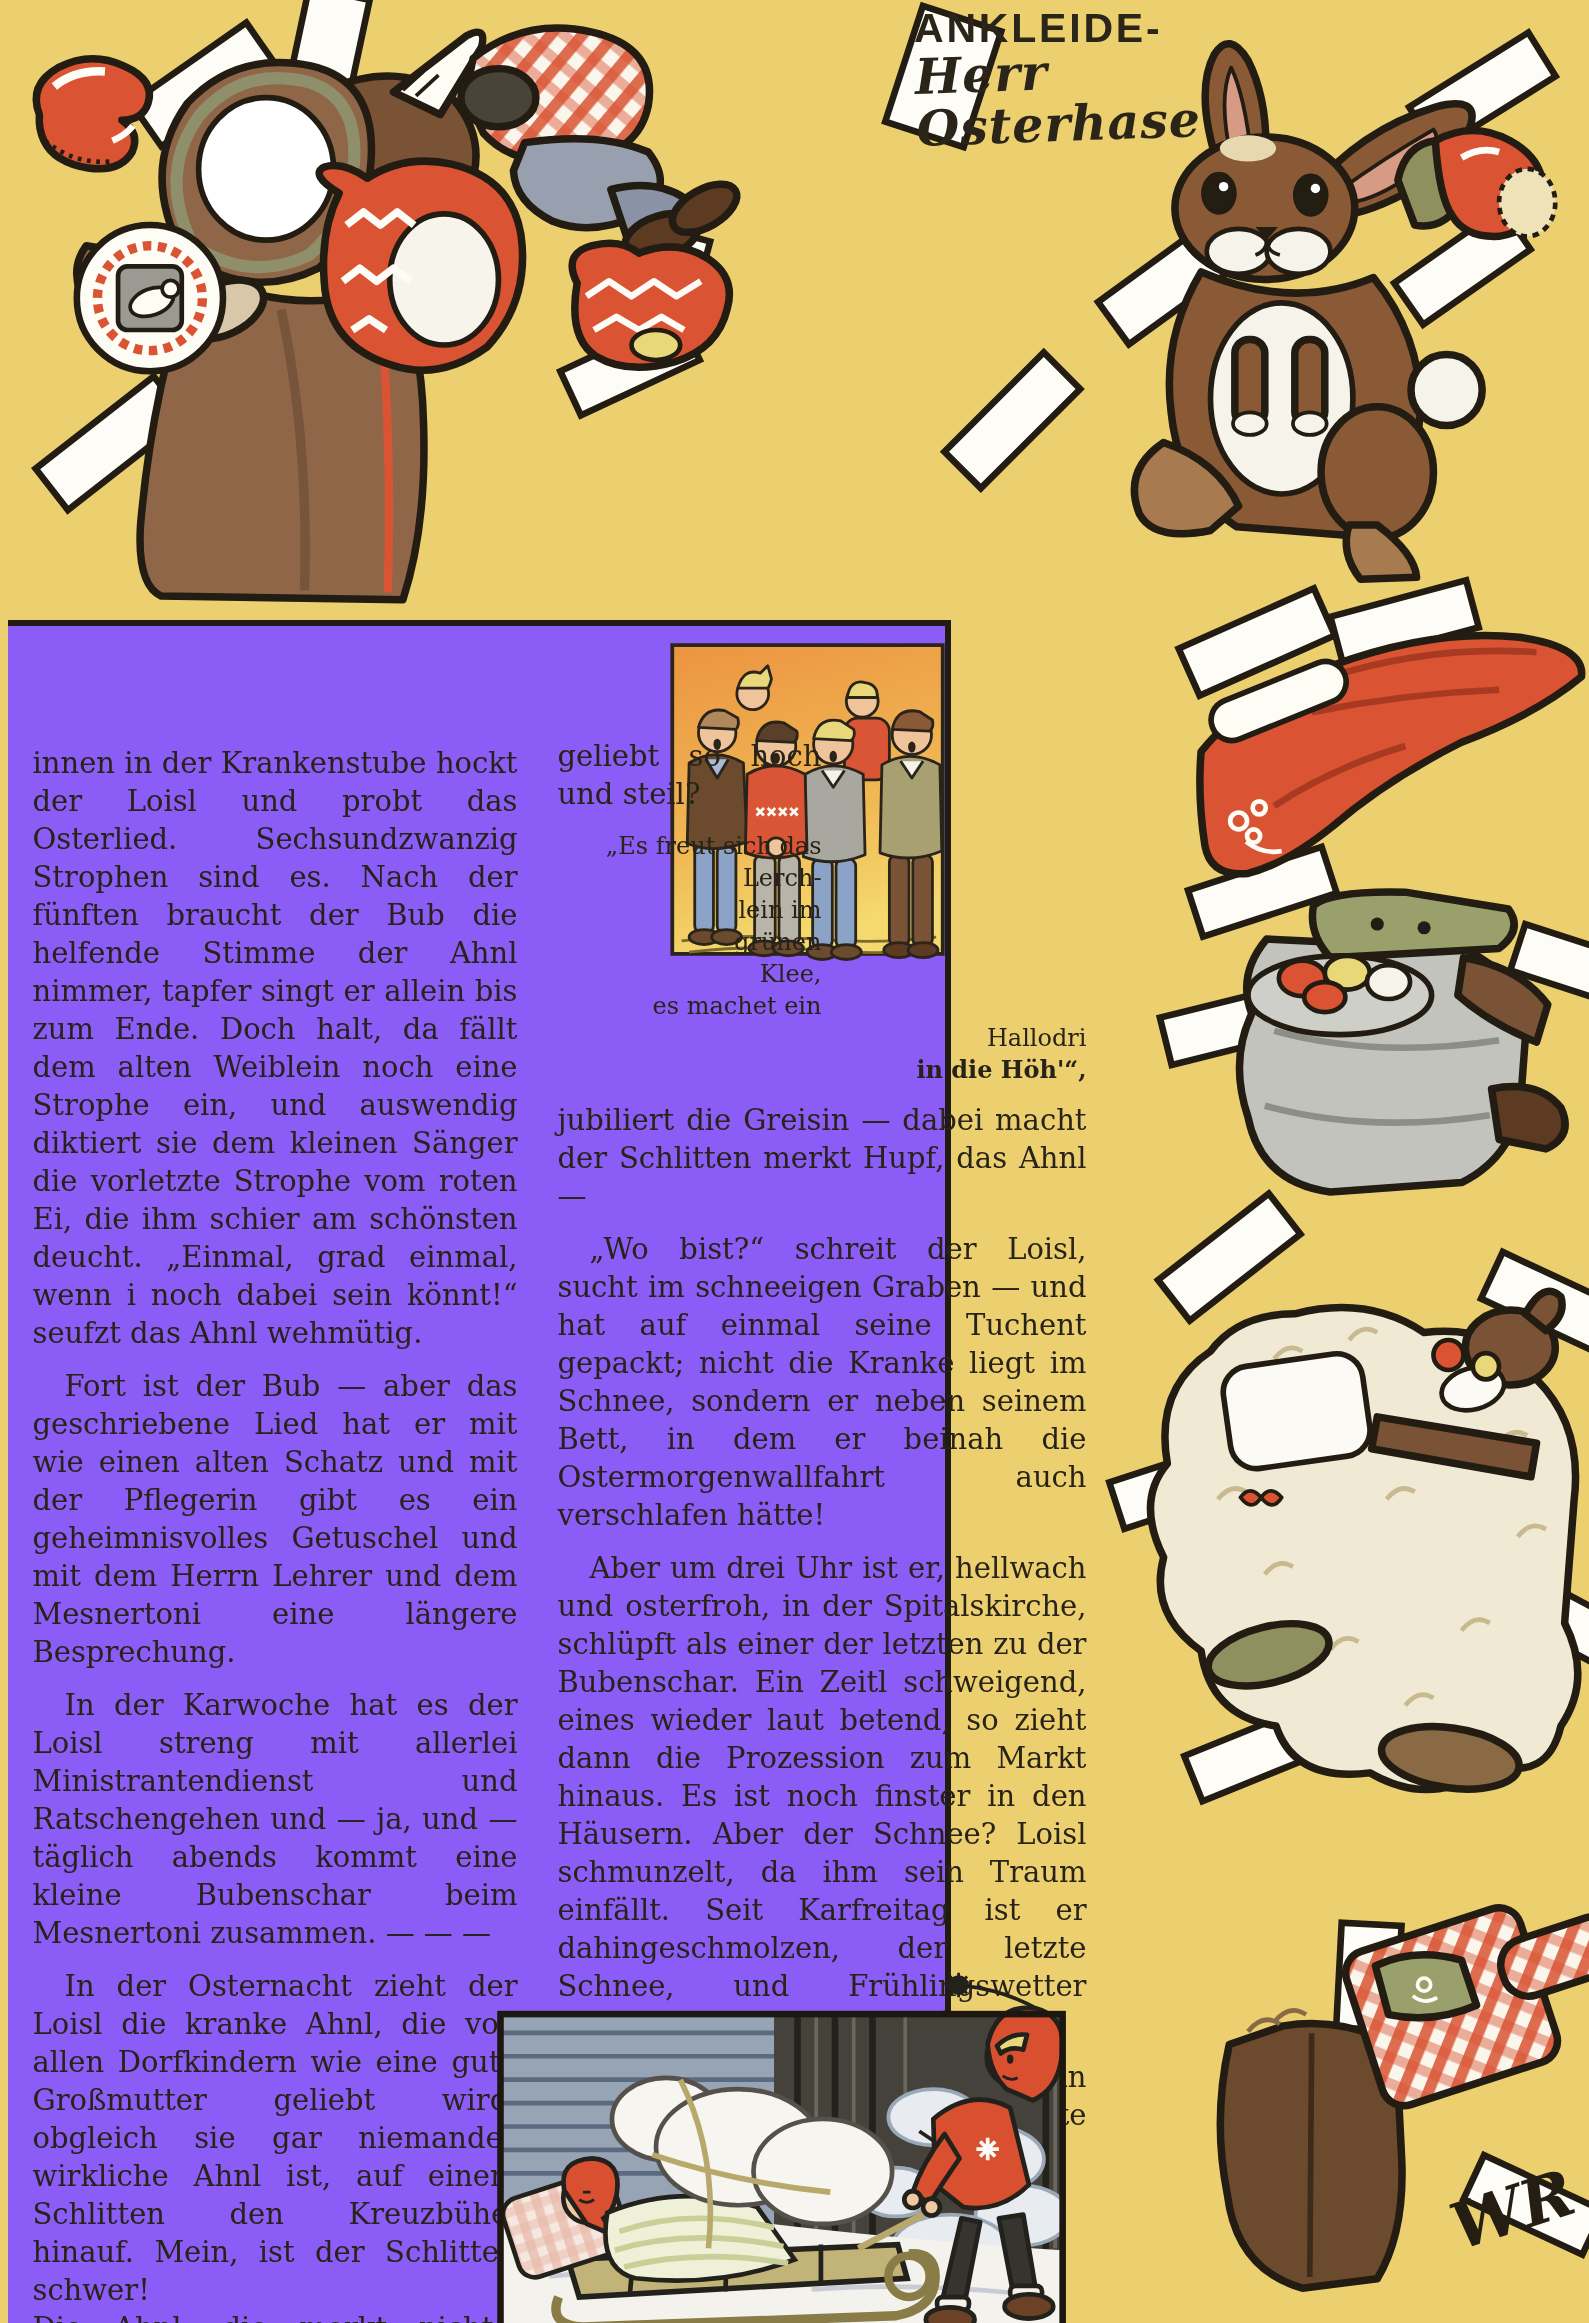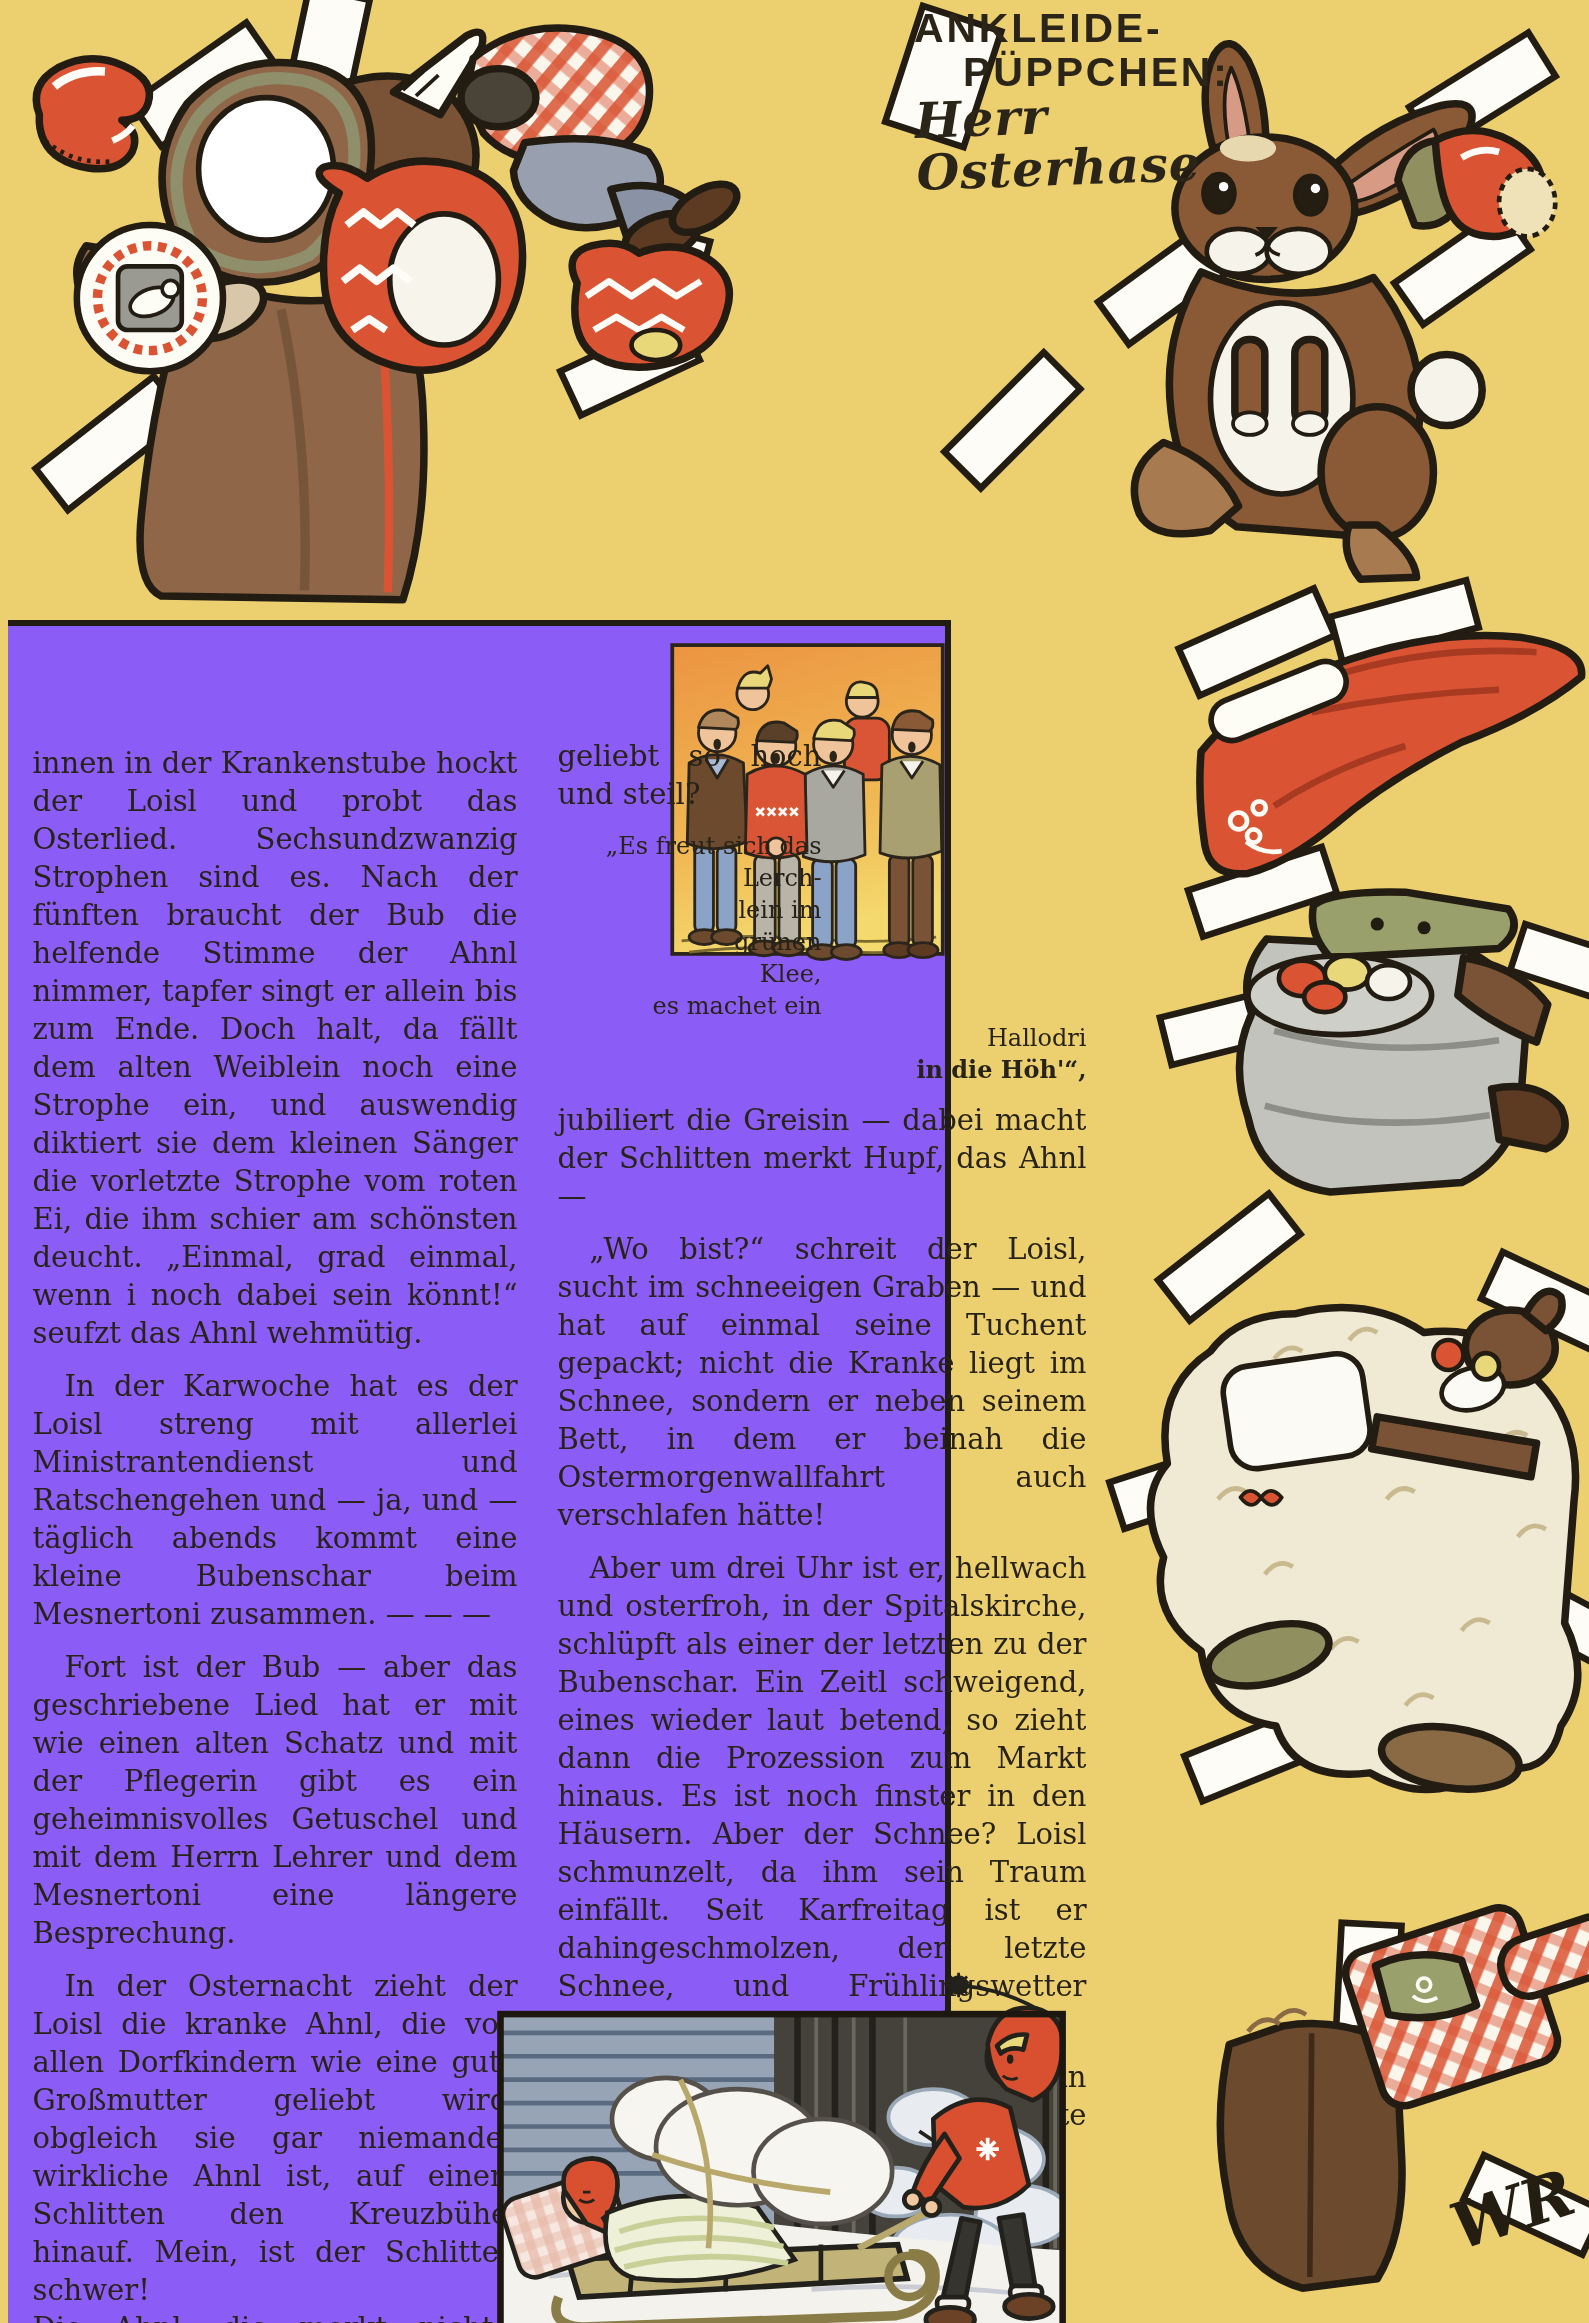--- a/index.html
+++ b/index.html
@@ -233,21 +233,20 @@
     <g stroke="#fdfdf6" stroke-width="4" fill="none">
       <circle cx="1520" cy="2118" r="7"></circle>
         <path d="M1508,2130 q12,10 26,2"></path>
     </g>
     <path d="M1332,2168 q16,-20 34,-8 M1360,2158 q16,-20 34,-8" fill="none" stroke="#8a6a44" stroke-width="5"></path>
   </g>
 </svg>
 
 <div class="masthead">
   <div>ANKLEIDE-</div>
-  <div class="l2">PÜPPCHEN:</div>
   <div class="script">Herr Osterhase</div>
 </div>
 
 <div class="panel">
 
   <div class="boys-illu">
     <svg width="275" height="335" viewBox="0 0 293 358" xmlns="http://www.w3.org/2000/svg">
       <defs>
         <linearGradient id="boysbg" x1="0" y1="0" x2="0.25" y2="1">
           <stop offset="0" stop-color="#ec9441"></stop>
@@ -309,22 +308,22 @@
         <path d="M92,116 Q97,92 121,97 L135,106 Q137,114 132,118 Z" fill="#5a4028"></path>
         <ellipse cx="113" cy="135" rx="4" ry="6" fill="#2a241a" stroke="none"></ellipse>
         <ellipse cx="100" cy="338" rx="16" ry="8" fill="#6b4a2e"></ellipse>
         <ellipse cx="126" cy="338" rx="16" ry="8" fill="#6b4a2e"></ellipse>
       </g>
     </svg>
   </div>
 
   <div class="col col-left">
     <p>innen in der Krankenstube hockt der Loisl und probt das Osterlied. Sechsundzwanzig Strophen sind es. Nach der fünften braucht der Bub die helfende Stimme der Ahnl nimmer, tapfer singt er allein bis zum Ende. Doch halt, da fällt dem alten Weiblein noch eine Strophe ein, und auswendig diktiert sie dem kleinen Sänger die vorletzte Strophe vom roten Ei, die ihm schier am schönsten deucht. „Einmal, grad einmal, wenn i noch dabei sein könnt!“ seufzt das Ahnl wehmütig.</p>
+    <p class="ind">Fort ist der Bub — aber das geschriebene Lied hat er mit wie einen alten Schatz und mit der Pflegerin gibt es ein geheimnisvolles Getuschel und mit dem Herrn Lehrer und dem Mesnertoni eine längere Besprechung.</p>
     <p class="ind">In der Karwoche hat es der Loisl streng mit allerlei Ministrantendienst und Ratschengehen und — ja, und — täglich abends kommt eine kleine Bubenschar beim Mesnertoni zusammen. — — —</p>
-    <p class="ind">Fort ist der Bub — aber das geschriebene Lied hat er mit wie einen alten Schatz und mit der Pflegerin gibt es ein geheimnisvolles Getuschel und mit dem Herrn Lehrer und dem Mesnertoni eine längere Besprechung.</p>
     <p class="ind">In der Osternacht zieht der Loisl die kranke Ahnl, die von allen Dorfkindern wie eine gute Großmutter geliebt wird, obgleich sie gar niemandes wirkliche Ahnl ist, auf einem Schlitten den Kreuzbühel hinauf. Mein, ist der Schlitten schwer!</p>
     <p class="narrow" style="margin-top:0">Die Ahnl, die merkt nichts, munter singt sie drauf los, das Alleluja klingt jubelnd in die Nacht. Der Loisl schwitzt und schnauft; natürlich, der Hallodri, der Franzl, hat ihn in Stich gelassen. Ist der Kreuzbühel denn</p>
   </div>
 
   <div class="col col-right">
     <div class="img-spacer"></div>
     <p>geliebt so hoch und steil?</p>
     <div class="quote">
       <div class="ql1">„Es freut sich das Lerch-</div>
       <div class="ql2">lein im grünen Klee,</div>

